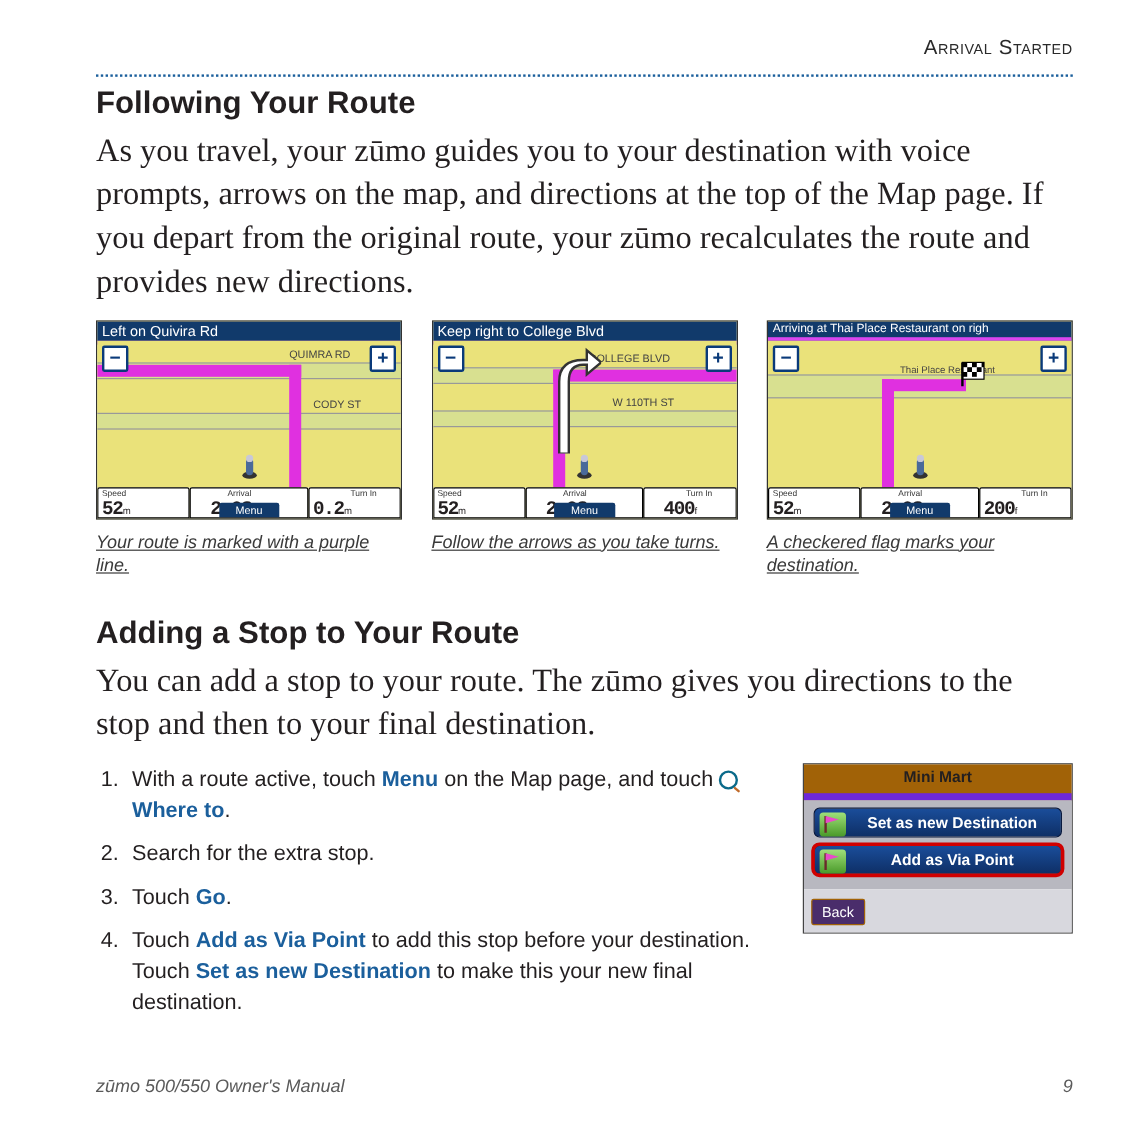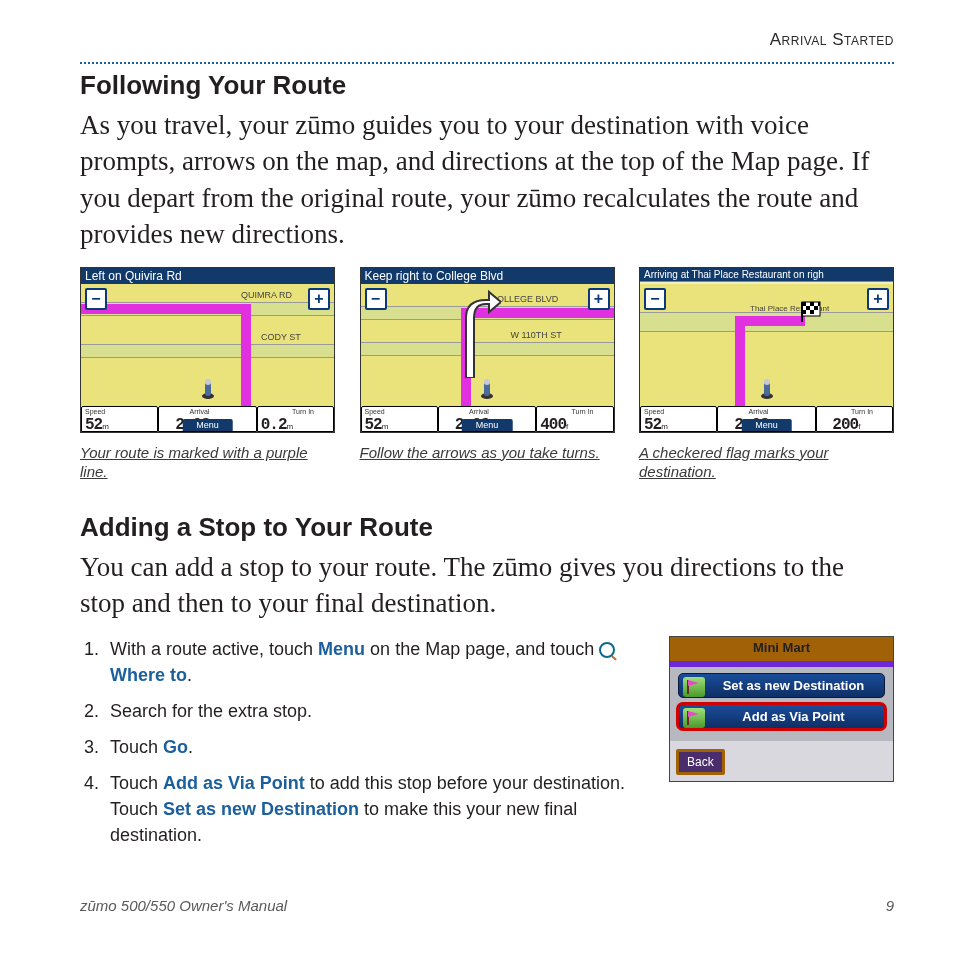--- a/index.html
+++ b/index.html
@@ -56,21 +56,21 @@
     overflow: hidden;
     font-family: Arial, sans-serif;
   }
   .shot-title {
     background: #113a6b;
     color: #fff;
     font-size: 12px;
     padding: 1px 4px;
     white-space: nowrap;
     overflow: hidden;
-    border-bottom: 1px solid #d946ef;
+    border-bottom: 3px solid #d946ef;
   }
   .shot-map {
     position: absolute;
     top: 16px; left: 0; right: 0;
     bottom: 26px;
     background: #eae27a;
   }
   .zoom-btn {
     position: absolute;
     width: 22px; height: 22px;
@@ -181,21 +181,21 @@
     border-radius: 3px;
   }
   .popup-icon.green { background: linear-gradient(#9fe07a,#4a9a2a); }
   .popup-back {
     background: #4a2d6b;
     color: #fff;
     font-size: 12px;
     padding: 3px 8px;
     display: inline-block;
     border-radius: 2px;
-    border: 3px solid #a16207;
+    border: 1px solid #a16207;
     margin-top: 4px;
   }
   .popup-back-row {
     background: #d8d8de;
     padding: 4px 6px 6px 6px;
   }
   .footer {
     position: absolute;
     bottom: 40px;
     left: 80px; right: 60px;
@@ -291,21 +291,21 @@
           <div class="stat-label">Speed</div>
           <span class="stat-val">52</span><span class="stat-unit">m</span>
         </div>
         <div class="stat-cell mid">
           <div class="stat-label" style="text-align:center">Arrival</div>
           <div style="text-align:center"><span class="stat-val">2:03</span><span class="stat-unit">P M</span></div>
           <div class="menu-btn">Menu</div>
         </div>
         <div class="stat-cell">
           <div class="stat-label" style="text-align:right">Turn In</div>
-          <div style="text-align:left"><span class="stat-val">400</span><span class="stat-unit">f</span></div>
+          <div style="text-align:center"><span class="stat-val">400</span><span class="stat-unit">f</span></div>
         </div>
       </div>
     </div>
     <div class="caption">Follow the arrows as you take turns.</div>
   </div>
 
   <div class="shot-col">
     <div class="shot-frame">
       <div class="shot-title" style="font-size:10px">Arriving at Thai Place Restaurant on righ</div>
       <div class="shot-map">
@@ -337,21 +337,21 @@
           <div class="stat-label">Speed</div>
           <span class="stat-val">52</span><span class="stat-unit">m</span>
         </div>
         <div class="stat-cell mid">
           <div class="stat-label" style="text-align:center">Arrival</div>
           <div style="text-align:center"><span class="stat-val">2:03</span><span class="stat-unit">P M</span></div>
           <div class="menu-btn">Menu</div>
         </div>
         <div class="stat-cell">
           <div class="stat-label" style="text-align:right">Turn In</div>
-          <div style="text-align:center"><span class="stat-val">200</span><span class="stat-unit">f</span></div>
+          <div style="text-align:left"><span class="stat-val">200</span><span class="stat-unit">f</span></div>
         </div>
       </div>
     </div>
     <div class="caption">A checkered flag marks your destination.</div>
   </div>
 
 </div>
 
 <h2>Adding a Stop to Your Route</h2>
 <p class="body">You can add a stop to your route. The zūmo gives you directions to the stop and then to your final destination.</p>

